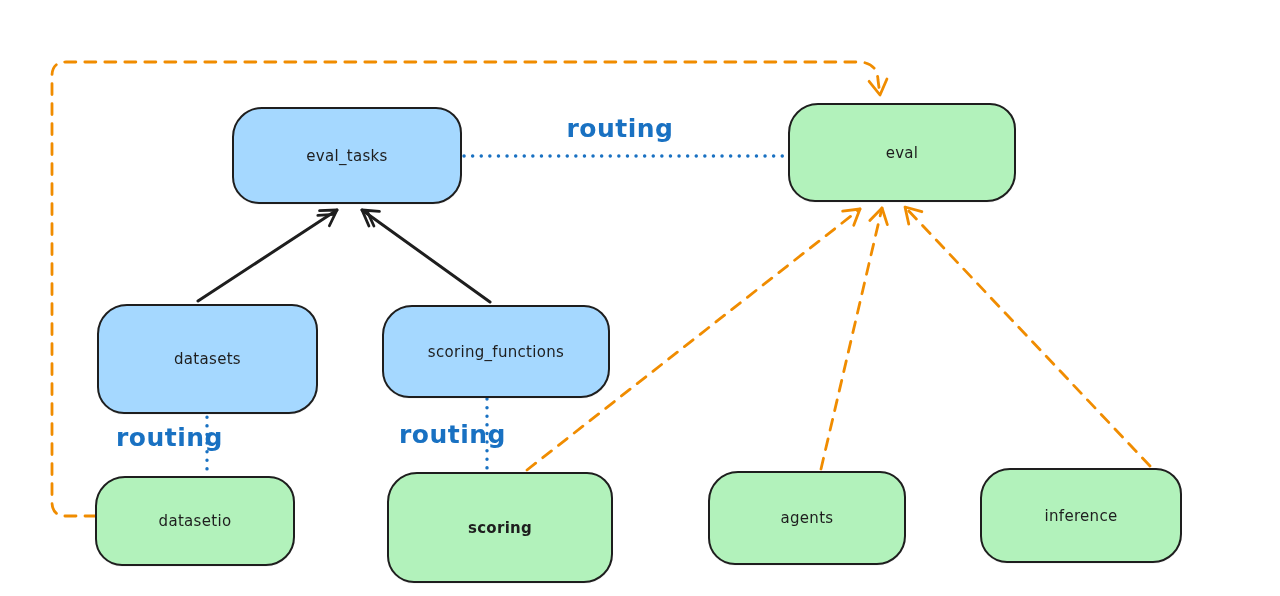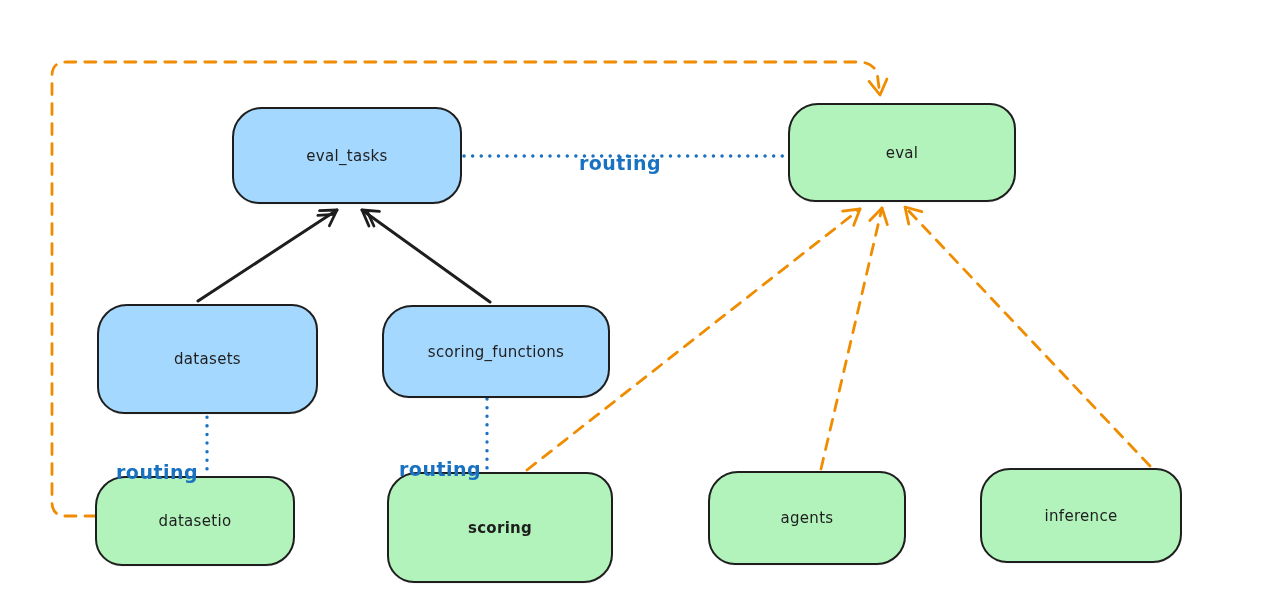--- a/index.html
+++ b/index.html
@@ -34,23 +34,22 @@
   .n-datasets{left:97px;top:304px;width:221px;height:110px;}
   .n-scoring-functions{left:382px;top:305px;width:228px;height:93px;}
   .n-datasetio{left:95px;top:476px;width:200px;height:90px;}
   .n-scoring{left:387px;top:472px;width:226px;height:111px;font-weight:bold;}
   .n-agents{left:708px;top:471px;width:198px;height:94px;}
   .n-inference{left:980px;top:468px;width:202px;height:95px;}
 
   .edge-label{
     position:absolute;
     color:var(--routing-blue);
-    font-size:19px;font-weight:600;
+    font-size:25px;font-weight:600;
     letter-spacing:0.5px;
-    margin-top:38px;
   }
   .el-top{left:560px;top:114px;width:120px;text-align:center;}
   .el-left{left:116px;top:423px;width:80px;text-align:left;}
   .el-mid{left:399px;top:420px;width:80px;text-align:left;}
 
   line,path{fill:none;}
   .black-line{stroke:var(--stroke);stroke-width:3;stroke-linecap:round;}
   .blue-dotted{stroke:var(--routing-blue);stroke-width:3.4;stroke-dasharray:0.1 8.5;stroke-linecap:round;}
   .orange-dashed{stroke:var(--orange);stroke-width:2.8;stroke-dasharray:11 9;stroke-linecap:round;}
   .ah{fill:none;stroke-width:2.8;stroke-linecap:round;stroke-linejoin:round;}

